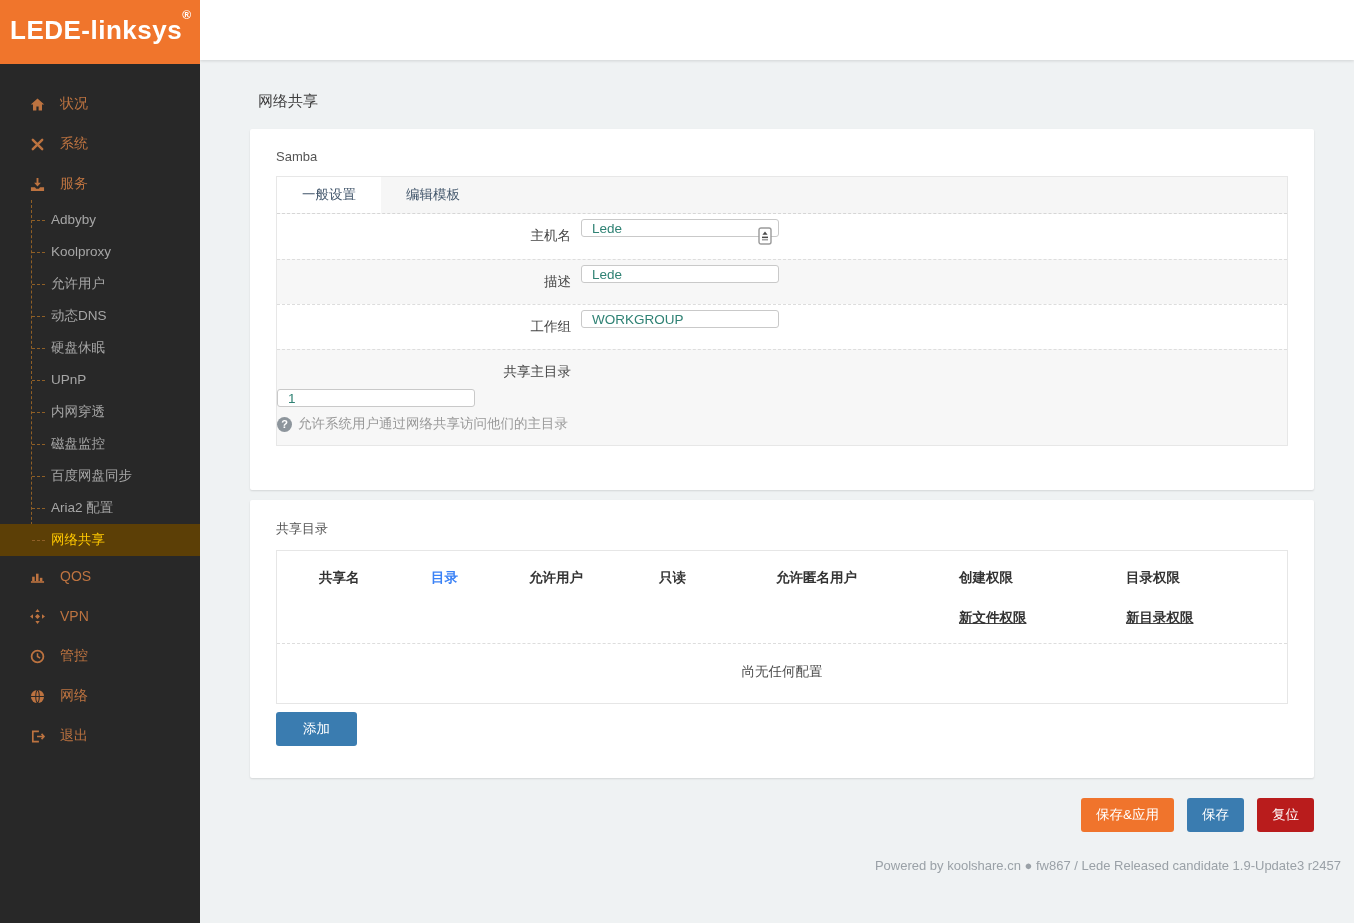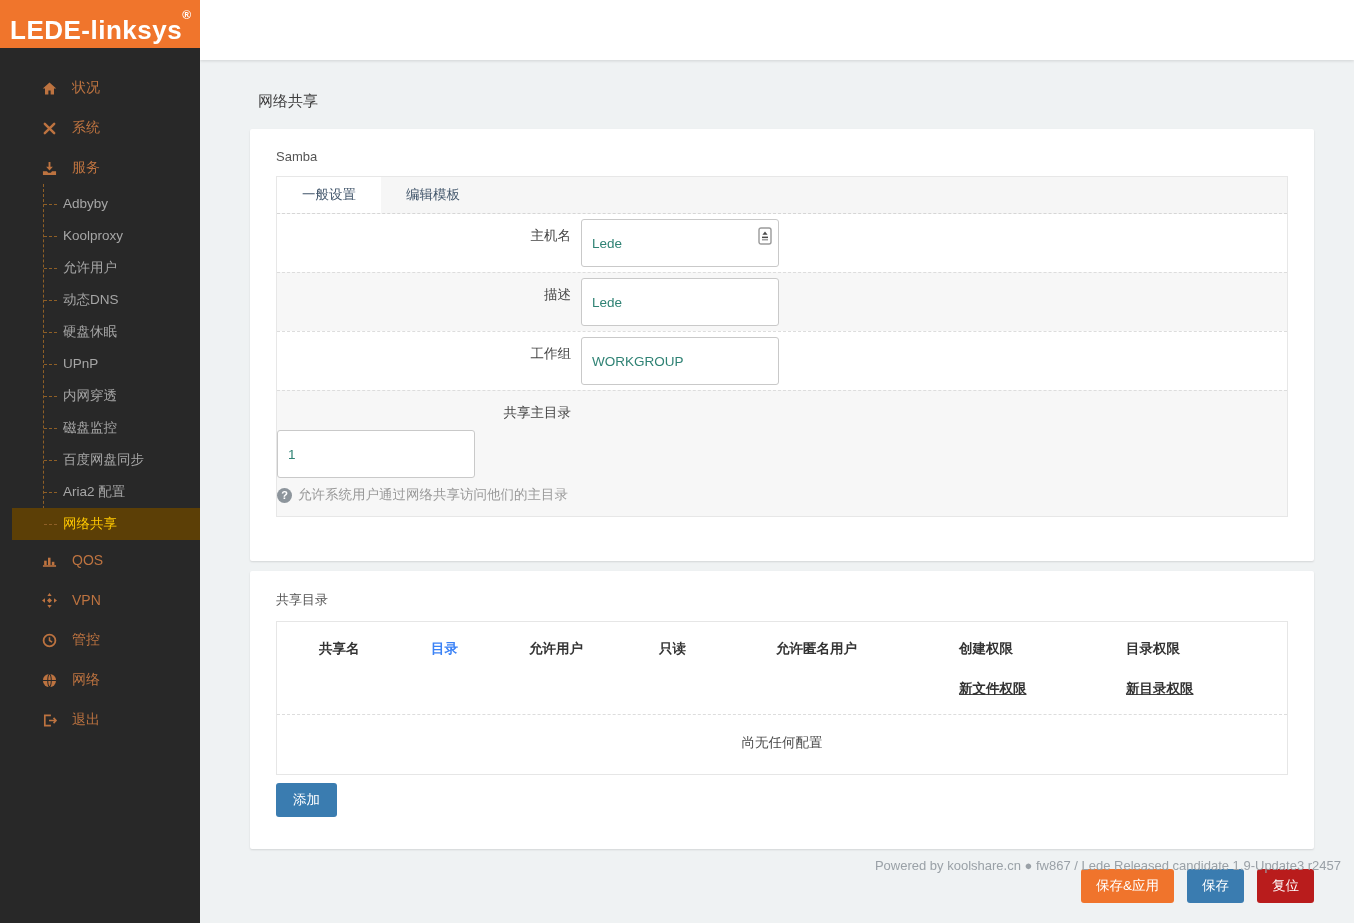--- a/index.html
+++ b/index.html
@@ -5,25 +5,25 @@
   * { margin:0; padding:0; box-sizing:border-box; }
   html,body { width:1354px; height:923px; }
   body {
     font-family:"Liberation Sans","DejaVu Sans",sans-serif;
     font-size:13px; background:#eff2f3; position:relative; overflow:hidden; color:#444;
   }
 
   
   .sidebar { position:absolute; left:0; top:0; bottom:0; width:200px; background:#282828; z-index:5; }
   .logo {
-    height:48px; background:#f0752c; color:#fff; font-weight:bold; font-size:26px;
+    height:64px; background:#f0752c; color:#fff; font-weight:bold; font-size:26px;
     line-height:60px; padding-left:10px; white-space:nowrap; letter-spacing:.5px;
   }
   .logo sup { font-size:12px; vertical-align:top; line-height:30px; }
-  .nav { padding-top:20px;margin-left:12px; }
+  .nav { padding-top:20px; }
   .nav-item {
     height:40px; display:flex; align-items:center; gap:15px; padding-left:29px;
     color:#bd7340; font-size:14px; cursor:pointer;
   }
   .nicon { width:16px; height:16px; display:inline-flex; align-items:center; justify-content:center; }
   .nicon svg { width:15px; height:15px; }
   .subnav { list-style:none; position:relative; }
   .subnav::before {
     content:""; position:absolute; left:31px; top:-4px; bottom:16px;
     border-left:1px dashed #8f5f26;
@@ -66,21 +66,21 @@
   .tab.active { background:#fff; }
   .frow { display:flex; align-items:flex-start; min-height:45px; padding:5px 0 5px; }
   .frow + .frow { border-top:1px dashed #ddd; }
   .frow:nth-child(even) { background:#f7f7f7; }
   .frow.last { padding-bottom:12px;flex-direction:column; }
   .flabel {
     width:304px; text-align:right; padding-right:10px; line-height:34px;
     color:#444; font-size:13.5px; flex-shrink:0;
   }
   .tin {
-    width:198px; height:48px; border:1px solid #c9c9c9; border-radius:3px;
+    width:198px; height:18px; border:1px solid #c9c9c9; border-radius:3px;
     padding:0 10px; color:#2f8274; font-size:13.5px; background:#fff; outline:none;
     font-family:inherit;
   }
   .combo { position:relative; width:198px; }
   .combo .tin { width:198px; padding-right:28px; }
   .combo-btn { position:absolute; right:7px; top:8px; width:14px; height:18px; cursor:pointer; }
   .help { margin-top:8px; color:#999; font-size:13.5px; display:flex; align-items:center; gap:6px; white-space:nowrap; }
   .qicon {
     display:inline-block; width:15px; height:15px; border-radius:50%;
     background:#8d959c; color:#fff; font-size:11px; line-height:15px; text-align:center;
@@ -97,21 +97,21 @@
   .tempty { border-top:1px dashed #ddd; text-align:center; padding:19px 0 22px; color:#4a4a4a; font-size:13.5px; }
 
   
   .btn {
     border:none; border-radius:3px; color:#fff; font-size:13.5px; padding:8px 15px;
     cursor:pointer; font-family:inherit;
   }
   .btn-blue { background:#3a7cb0; }
   .btn-orange { background:#f0742c; }
   .btn-navy { background:#b91c1c; }
-  .add { margin-top:8px; padding:8px 17px; }
+  .add { margin-top:8px; padding:8px 27px; }
   .actions { display:flex; justify-content:flex-end; gap:13px; margin-top:20px; }
   .footer { position:absolute; right:13px; top:798px; color:#9aa1a7; font-size:13px; }
 </style>
 </head>
 <body>
 
 <aside class="sidebar">
   <div class="logo"><span>LEDE-linksys</span><sup>®</sup></div>
   <nav class="nav">
 

